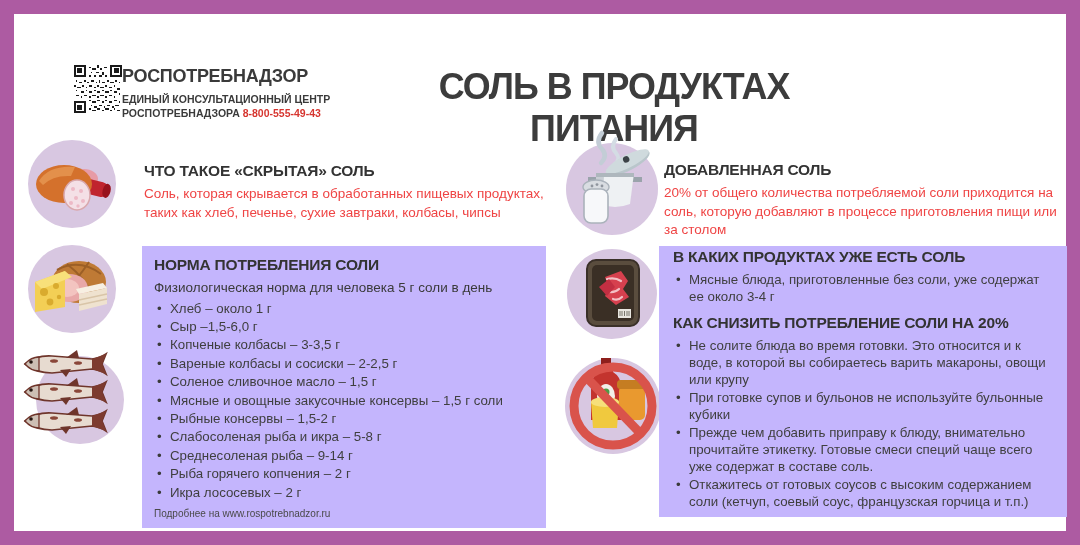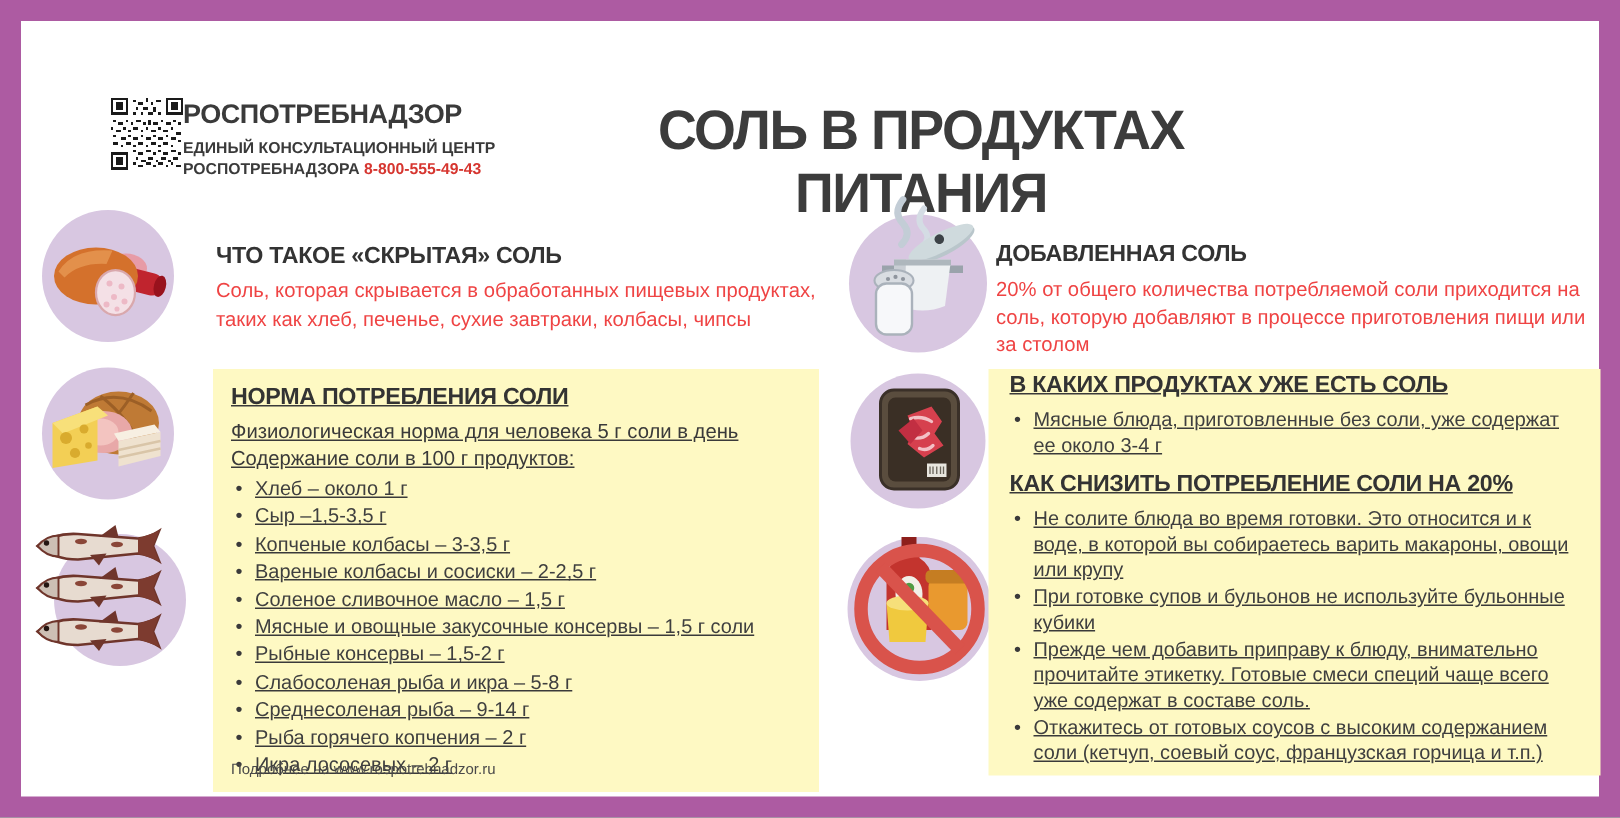--- a/index.html
+++ b/index.html
@@ -27,21 +27,21 @@
   
   .ic { position:absolute; }
 
   
   h2 { font-size:15.5px; font-weight:700; margin:0 0 5px 0; color:#333; letter-spacing:-0.2px; }
   .body-text { font-size:13.5px; line-height:1.38; margin:0; color:#ef4444; }
 
   .sec-hidden { position:absolute; left:130px; top:129px; width:412px;margin-top:19px; }
   .sec-added  { position:absolute; left:650px; top:147px; width:408px; }
 
-  .panel { background:#fef9c3; box-sizing:border-box; position:absolute;text-decoration:underline; }
+  .panel { background:#c4b5fd; box-sizing:border-box; position:absolute; }
   .panel-left  { left:128px; top:232px; width:404px; height:282px; padding:10px 12px; }
   .panel-right { left:645px; top:232px; width:408px; height:271px; padding:2px 12px 10px 14px; }
 
   .panel p.lead { font-size:13.5px; line-height:17.5px; margin:0; }
   ul.blist { list-style:none; margin:3px 0 0 0; padding:0; }
   ul.blist li {
     position:relative; padding-left:16px; font-size:13.3px; line-height:17.4px;
     margin:0 0 1px 0; color:#3f3f3f;
   }
   ul.blist li::before { content:"•"; position:absolute; left:3px; top:0; color:#3a3a3a; }
@@ -197,24 +197,23 @@
     </span>
 
     <div class="sec-hidden">
       <h2>ЧТО ТАКОЕ «СКРЫТАЯ» СОЛЬ</h2>
       <p class="body-text">Соль, которая скрывается в обработанных пищевых продуктах, таких как хлеб, печенье, сухие завтраки, колбасы, чипсы</p>
     </div>
 
     <div class="panel panel-left">
       <h2>НОРМА ПОТРЕБЛЕНИЯ СОЛИ</h2>
       <p class="lead">Физиологическая норма для человека 5 г соли в день</p>
-      <p class="lead">Содержание соли в 100 г продуктов:</p>
       <ul class="blist">
           <li>Хлеб – около 1 г</li>
-          <li>Сыр –1,5-3,5 г</li>
+          <li>Сыр –1,5-6,0 г</li>
           <li>Копченые колбасы – 3-3,5 г</li>
           <li>Вареные колбасы и сосиски – 2-2,5 г</li>
           <li>Соленое сливочное масло – 1,5 г</li>
           <li>Мясные и овощные закусочные консервы – 1,5 г соли</li>
           <li>Рыбные консервы – 1,5-2 г</li>
           <li>Слабосоленая рыба и икра – 5-8 г</li>
           <li>Среднесоленая рыба – 9-14 г</li>
           <li>Рыба горячего копчения – 2 г</li>
           <li>Икра лососевых – 2 г</li>
         </ul>

